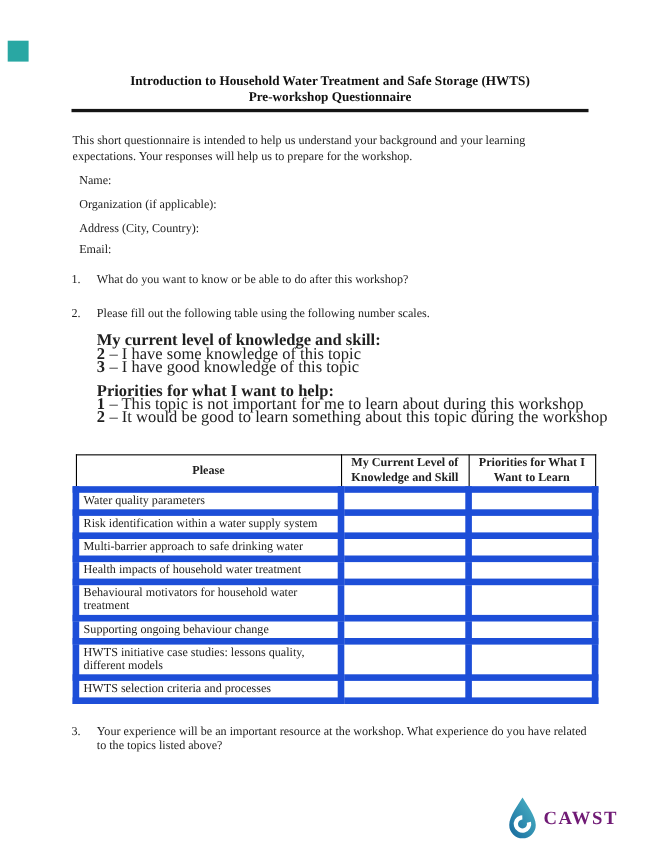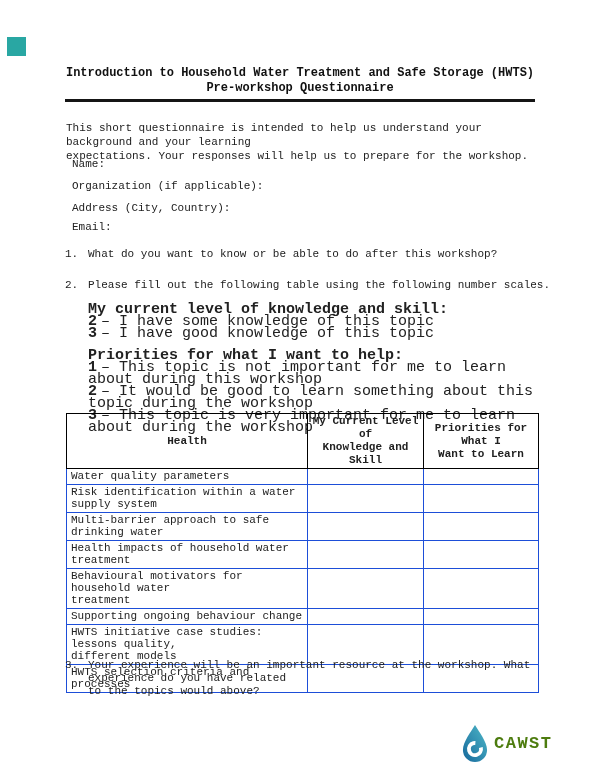--- a/index.html
+++ b/index.html
@@ -1,41 +1,41 @@
 <!DOCTYPE html>
 <html><head>
 <meta charset="utf-8">
 <style>
   html,body{margin:0;padding:0;background:#fff;}
   .page{position:relative;width:601px;height:781px;background:#ffffff;overflow:hidden;
-        font-family:Liberation Mono, monospace;color:#212121;}
+        font-family:Liberation Serif, serif;color:#212121;}
   .abs{position:absolute;}
   .brand-square{left:7px;top:37px;width:19px;height:19px;background:#29A7A3;}
   .title-block{left:65px;top:66px;width:470px;text-align:center;font-weight:bold;
                font-size:12px;line-height:15px;color:#111;}
   .rule{left:65px;top:99px;width:470px;height:3px;background:#151515;}
   .intro{left:66px;top:121px;width:478px;font-size:11px;line-height:14px;white-space:pre-line;}
   .field{left:72px;font-size:11px;line-height:13px;}
   .question{display:flex;font-size:11px;line-height:13px;}
   .qnum{width:23px;flex:none;}
   .qtext{white-space:pre-line;}
   .scales{left:88px;top:304px;width:470px;font-size:15px;line-height:12px;}
   .scale-head{font-weight:bold;}
   .scale-line b{margin-right:4px;}
   .pri-block{margin-top:10px;}
   .qtable{left:66px;top:413px;border-collapse:collapse;width:472px;font-size:11px;table-layout:fixed;}
   .qtable th{border:1px solid #000;font-weight:bold;text-align:center;line-height:13px;
              white-space:pre-line;padding:1px 2px;vertical-align:middle;}
-  .qtable td{border:1px solid #1d4ed8;line-height:12px;padding:1px 2px 2px 4px;
+  .qtable td{border:6px solid #1d4ed8;line-height:12px;padding:1px 2px 2px 4px;
              white-space:pre-line;vertical-align:top;}
   .q1{left:65px;top:248px;width:500px;}
   .q2{left:65px;top:279px;width:500px;}
   .q3{left:65px;top:659px;width:510px;}
   .logo{left:460px;top:724px;display:flex;align-items:center;gap:4px;}
-  .logo-text{font-weight:bold;font-size:17px;letter-spacing:1.5px;color:#4d7c0f;}
+  .logo-text{font-weight:bold;font-size:17px;letter-spacing:1.5px;color:#701a75;}
 </style>
 </head>
 <body>
 
 <div class="page">
 
   <div class="abs brand-square"></div>
 
   <div class="abs title-block">
     <div>Introduction to Household Water Treatment and Safe Storage (HWTS)</div>
@@ -73,35 +73,32 @@
       </div>
     </div>
     <div class="pri-block">
       <div class="scale-head">Priorities for what I want to help:</div>
       <div class="scale-line">
         <b>1</b><span>– This topic is not important for me to learn about during this workshop</span>
       </div>
       <div class="scale-line">
         <b>2</b><span>– It would be good to learn something about this topic during the workshop</span>
       </div>
-      <div class="scale-line">
-        <b>3</b><span>– This topic is very important for me to learn about during the workshop</span>
-      </div>
     </div>
   </div>
 
   <table class="abs qtable">
     <colgroup>
         <col style="width:241px">
         <col style="width:116px">
         <col style="width:115px">
       </colgroup>
     <thead>
       <tr>
-        <th>Health</th>
+        <th>Please</th>
         <th>My Current Level of
 Knowledge and Skill</th>
         <th>Priorities for What I
 Want to Learn</th>
       </tr>
     </thead>
     <tbody>
       <tr>
         <td>Water quality parameters</td>
         <td></td>
@@ -143,21 +140,21 @@
         <td>HWTS selection criteria and processes</td>
         <td></td>
         <td></td>
       </tr>
     </tbody>
   </table>
 
   <div class="abs question q3">
     <span class="qnum">3.</span>
     <span class="qtext">Your experience will be an important resource at the workshop. What experience do you have related
-to the topics would above?</span>
+to the topics listed above?</span>
   </div>
 
   <div class="abs logo">
     <svg width="30" height="39" viewBox="0 0 32 42">
       <defs>
         <linearGradient id="dropg" x1="1" y1="0" x2="0" y2="1">
           <stop offset="0" stop-color="#4FB9C8"></stop>
           <stop offset="1" stop-color="#16689C"></stop>
         </linearGradient>
       </defs>

